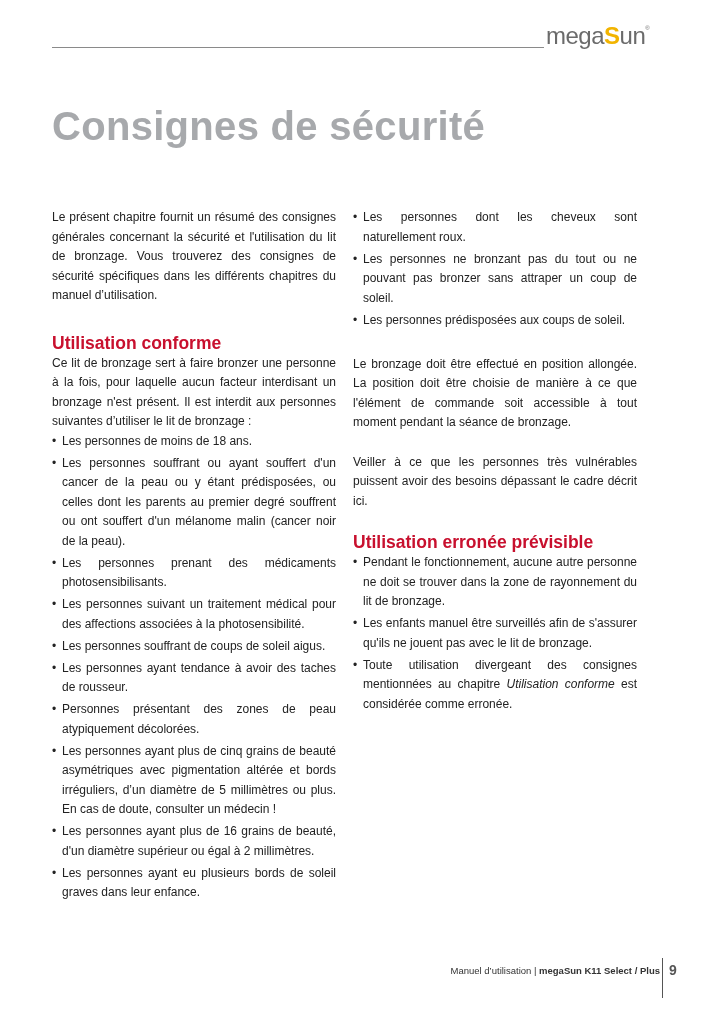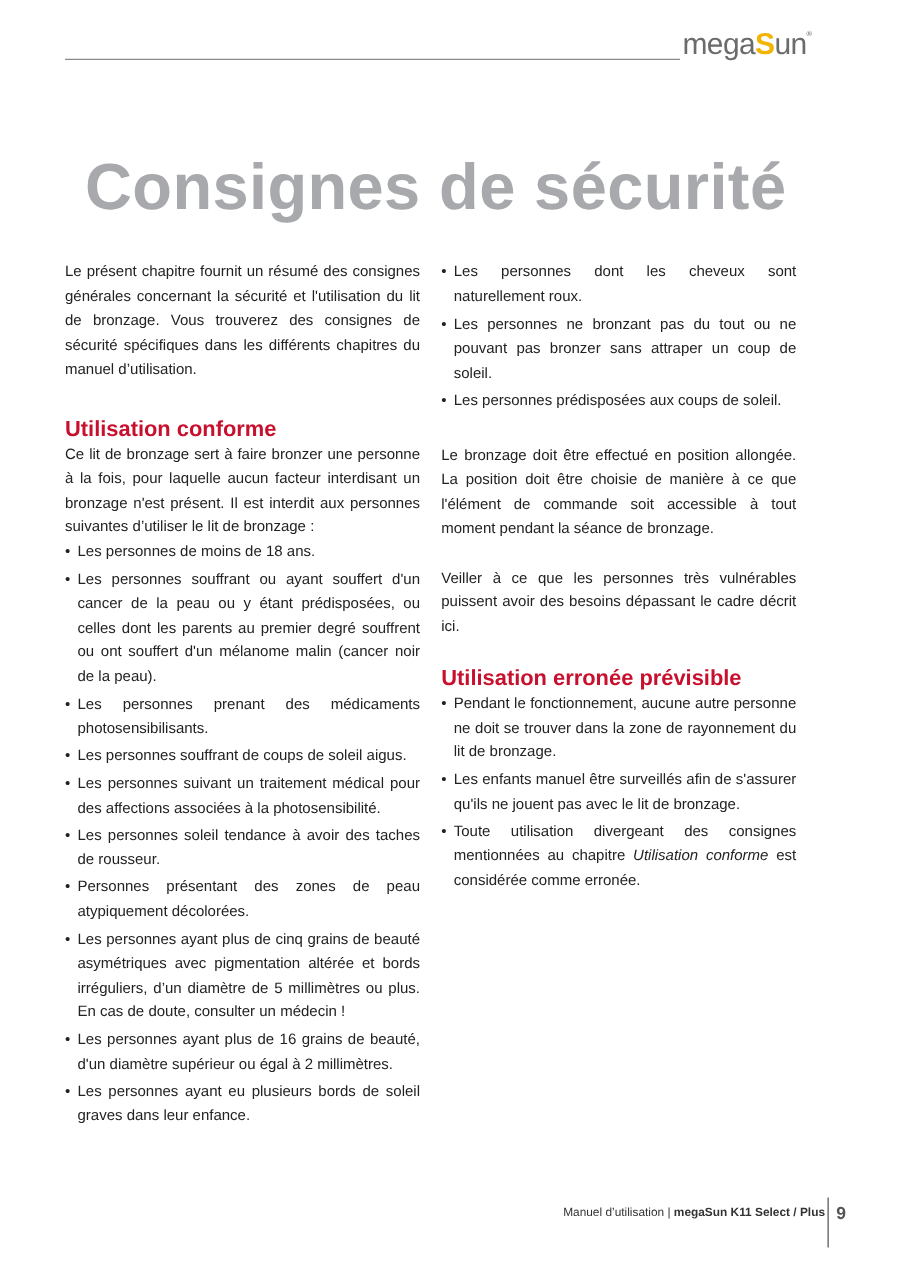--- a/index.html
+++ b/index.html
@@ -3,22 +3,22 @@
 <meta charset="utf-8">
 <style>
   html, body { margin: 0; padding: 0; background: #ffffff; }
   body { width: 724px; height: 1024px; position: relative; overflow: hidden;
          font-family: "Liberation Sans", sans-serif; color: #222; }
   .top-rule { position: absolute; left: 52px; top: 47px; width: 492px; height: 1px; background: #8a8a8a; }
   .logo { position: absolute; left: 546px; top: 22px; font-size: 24px; color: #6b6b6b;
           font-family: "Liberation Sans", sans-serif; letter-spacing: -0.5px; font-weight: normal; }
   .logo .s { color: #f2b400; font-weight: bold; }
   .logo .reg { font-size: 6px; vertical-align: top; position: relative; top: 3px; }
-  .page-title { position: absolute; left: 52px; top: 104px; font-size: 52px; font-weight: bold;
-                color: #a7a9ac; margin: 16px; letter-spacing: 0.3px; }
+  .page-title { position: absolute; left: 52px; top: 104px; font-size: 40px; font-weight: bold;
+                color: #a7a9ac; margin: 0; letter-spacing: 0.3px; }
   .col { position: absolute; top: 208px; width: 284px; font-size: 12px; line-height: 19.5px; }
   .col.left { left: 52px; }
   .col.right { left: 353px; }
   p { margin: 0; text-align: justify; }
   .gap { height: 20px; }
   h2 { margin: 0; color: #c8102e; font-size: 17.5px; font-weight: bold; line-height: 22px; }
   ul { list-style: none; margin: 0; padding: 0; }
   li { position: relative; padding-left: 10px; text-align: justify; margin-bottom: 2.5px; }
   li::before { content: "•"; position: absolute; left: 0; top: 0; }
   em { font-style: italic; }
@@ -37,23 +37,23 @@
 
 <div class="col left">
   <p>Le présent chapitre fournit un résumé des consignes générales concernant la sécurité et l'utilisation du lit de bronzage. Vous trouverez des consignes de sécurité spécifiques dans les différents chapitres du manuel d’utilisation.</p>
   <div class="gap" style="height:26px"></div>
   <h2>Utilisation conforme</h2>
   <p>Ce lit de bronzage sert à faire bronzer une personne à la fois, pour laquelle aucun facteur interdisant un bronzage n'est présent. Il est interdit aux personnes suivantes d’utiliser le lit de bronzage :</p>
   <ul>
     <li>Les personnes de moins de 18 ans.</li>
     <li>Les personnes souffrant ou ayant souffert d'un cancer de la peau ou y étant prédisposées, ou celles dont les parents au premier degré souffrent ou ont souffert d'un mélanome malin (cancer noir de la peau).</li>
     <li>Les personnes prenant des médicaments photosensibilisants.</li>
+    <li>Les personnes suivant un traitement médical pour des affections associées à la photosensibilité.</li>
     <li>Les personnes souffrant de coups de soleil aigus.</li>
-    <li>Les personnes suivant un traitement médical pour des affections associées à la photosensibilité.</li>
-    <li>Les personnes soleil tendance à avoir des taches de rousseur.</li>
+    <li>Les personnes ayant tendance à avoir des taches de rousseur.</li>
     <li>Personnes présentant des zones de peau atypiquement décolorées.</li>
     <li>Les personnes ayant plus de cinq grains de beauté asymétriques avec pigmentation altérée et bords irréguliers, d’un diamètre de 5 millimètres ou plus. En cas de doute, consulter un médecin !</li>
     <li>Les personnes ayant plus de 16 grains de beauté, d'un diamètre supérieur ou égal à 2 millimètres.</li>
     <li>Les personnes ayant eu plusieurs bords de soleil graves dans leur enfance.</li>
   </ul>
 </div>
 
 <div class="col right">
   <ul>
     <li>Les personnes dont les cheveux sont naturellement roux.</li>

